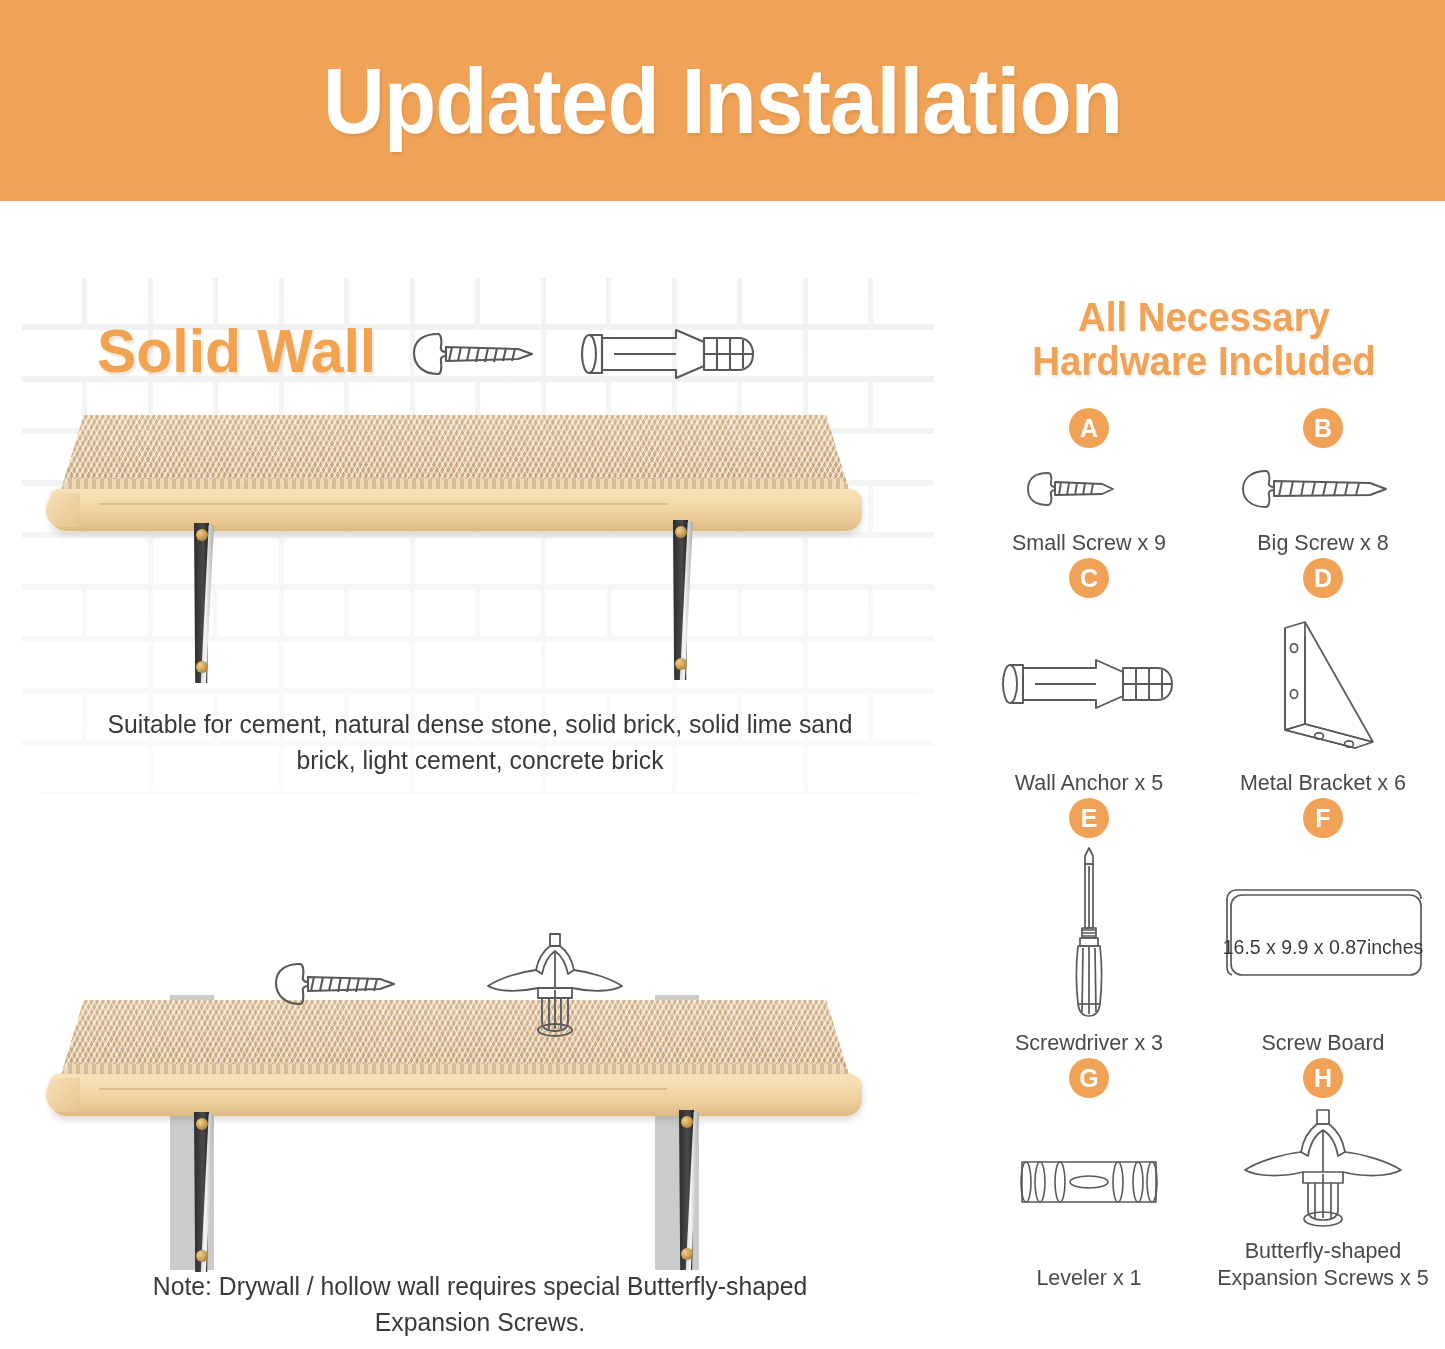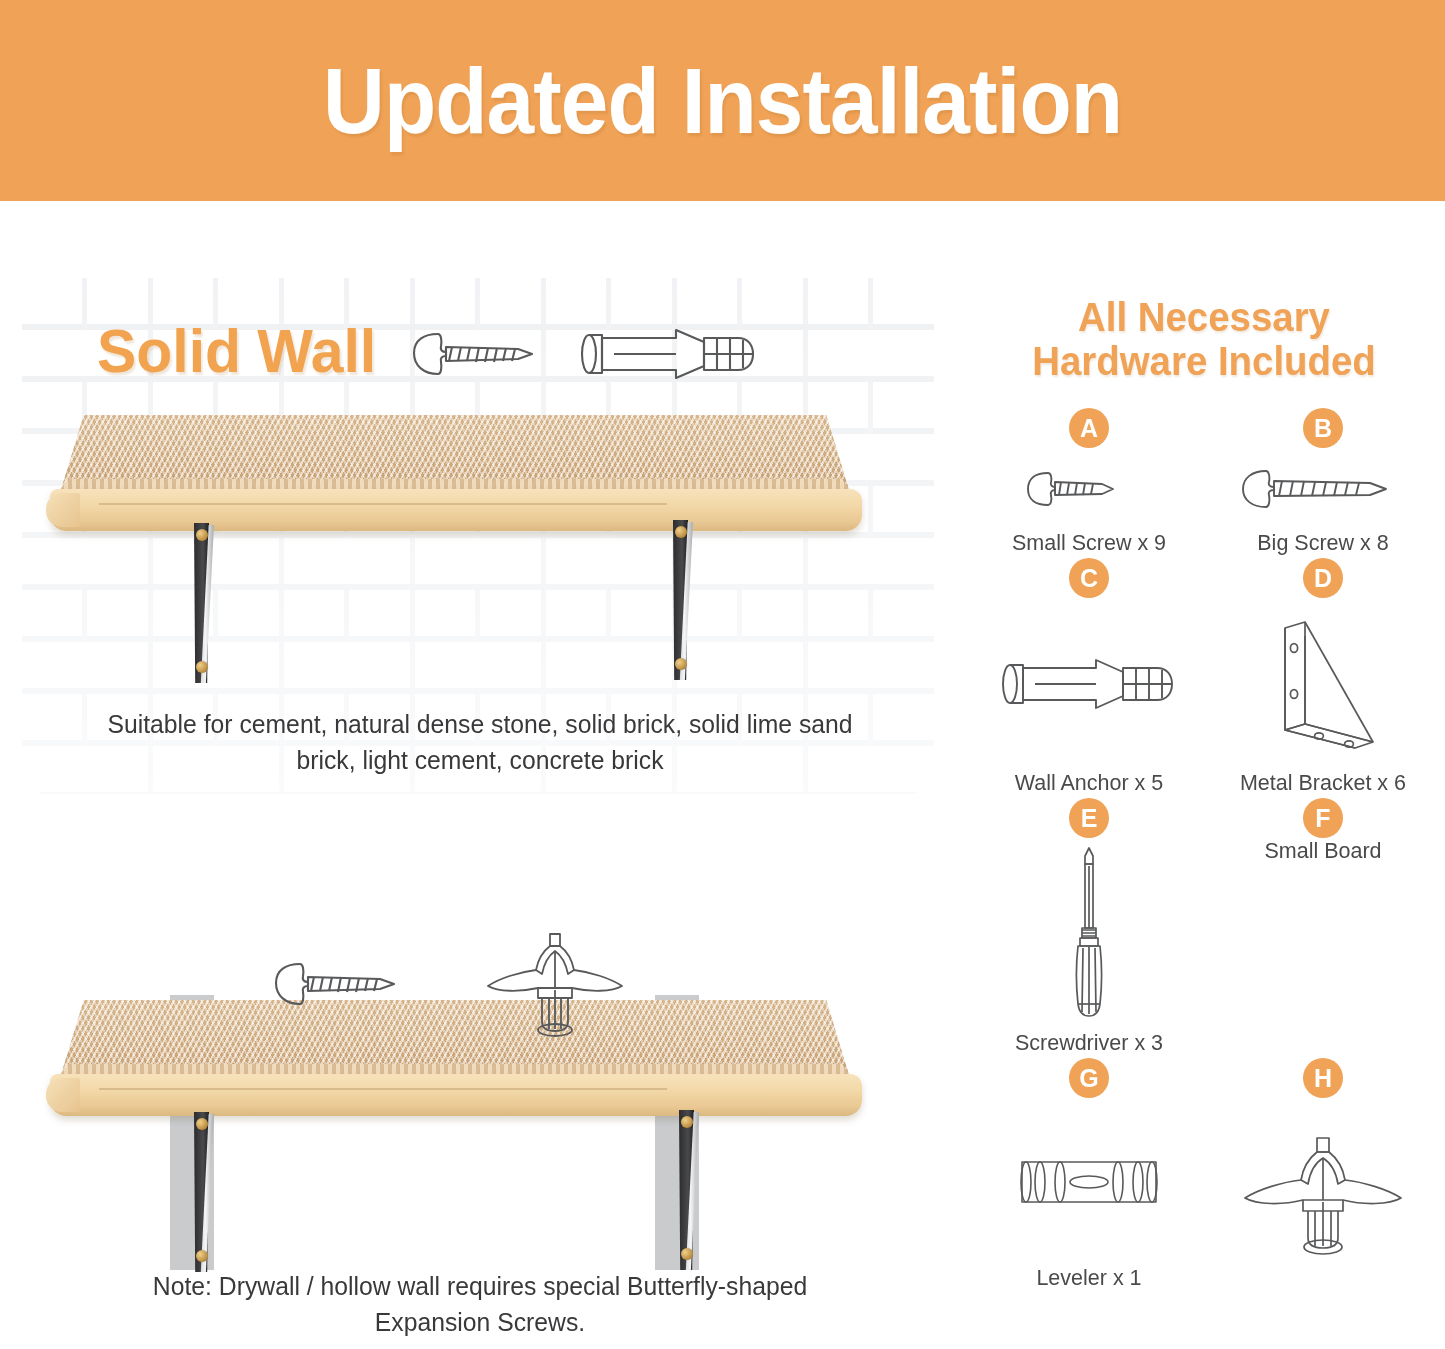--- a/index.html
+++ b/index.html
@@ -415,21 +415,33 @@
             <path d="M21 102 L20 166 M27 101 L27 168 M33 102 L34 166"></path>
             <path d="M16 158 L38 158"></path>
           </g>
         </svg>
       </div>
       <div class="hw-label">Screwdriver x 3</div>
     </div>
 
     <div class="hw-cell">
       <div class="badge">F</div>
-      <div class="hw-label">Small Board</div>
+      <div class="hw-art">
+        <div class="art-box" style="position:relative;">
+          <svg width="204" height="94" viewBox="0 0 204 94">
+            <g fill="none" stroke="#58595b" stroke-width="1.7" stroke-linejoin="round">
+              <path d="M6 12 C6 7 10 3 15 3 L192 3 C197 3 200 7 200 12 L200 12"></path>
+              <rect x="10" y="8" width="190" height="80" rx="11"></rect>
+              <path d="M6 12 L6 80 C6 84 8 87 11 88"></path>
+            </g>
+          </svg>
+          <div class="board-dim">16.5 x 9.9 x 0.87inches</div>
+        </div>
+      </div>
+      <div class="hw-label">Screw Board</div>
     </div>
 
     <div class="hw-cell">
       <div class="badge">G</div>
       <div class="hw-art">
         <svg width="146" height="52" viewBox="0 0 146 52">
           <g fill="none" stroke="#58595b" stroke-width="1.6" stroke-linejoin="round">
             <rect x="6" y="6" width="134" height="40"></rect>
             <ellipse cx="10" cy="26" rx="5" ry="20"></ellipse>
             <ellipse cx="24" cy="26" rx="5" ry="20"></ellipse>
@@ -454,17 +466,21 @@
             <path d="M62 46 C44 48 20 55 6 64 C18 71 44 71 64 66"></path>
             <path d="M106 46 C124 48 148 55 162 64 C150 71 124 71 104 66"></path>
             <path d="M64 66 L104 66 L104 77 L64 77 Z"></path>
             <path d="M69 77 L69 104 C69 111 74 114 84 114 C94 114 99 111 99 104 L99 77"></path>
             <ellipse cx="84" cy="113" rx="19" ry="7"></ellipse>
             <path d="M76 77 L76 112 M84 68 L84 112 M92 77 L92 112"></path>
             <path d="M84 24 L84 66"></path>
           </g>
         </svg>
       </div>
+      <div class="hw-label">
+        <div>Butterfly-shaped</div>
+        <div>Expansion Screws x 5</div>
+      </div>
     </div>
 
   </div>
 
 </div>
 
 </body></html>

